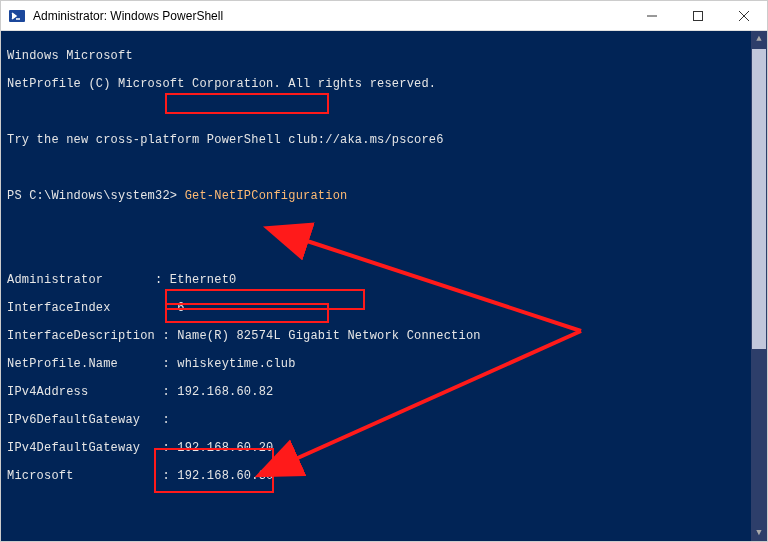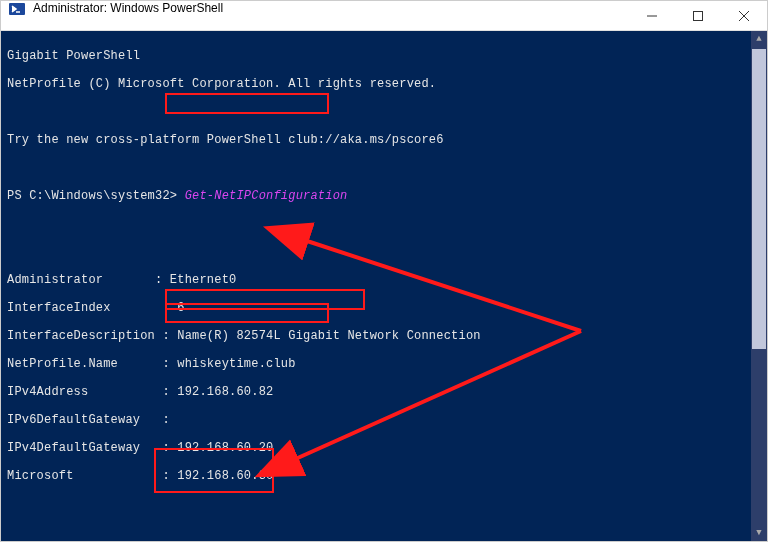--- a/index.html
+++ b/index.html
@@ -16,21 +16,21 @@
       height: 542px;
       background: #fff;
       display: flex;
       flex-direction: column;
       border: 1px solid #ccc;
     }
     .titlebar {
       height: 30px;
       background: #fff;
       display: flex;
-      align-items: flex-start;
+      align-items: center;
       border-bottom: 1px solid #e0e0e0;
     }
     .titlebar-icon {
       width: 16px;
       height: 16px;
       margin: 0 8px;
     }
     .titlebar-title {
       font-family: "Segoe UI", Arial, sans-serif;
       font-size: 12px;
@@ -57,21 +57,21 @@
       background: #012456;
       color: #e6e6e6;
       padding: 4px 6px;
       overflow: hidden;
       position: relative;
       white-space: pre;
       line-height: 14px;
       letter-spacing: 0.2px;
     }
     .line { white-space: pre; }
-    .yellow { color: #d946ef; font-style: italic; }
+    .yellow { color: #fdba74; }
     .redbox {
       position: absolute;
       border: 2px solid #ff1a1a;
       pointer-events: none;
     }
     .arrow {
       position: absolute;
       pointer-events: none;
     }
     .scrollbar {
@@ -129,21 +129,21 @@
       <div class="win-btn close">
         <svg width="10" height="10">
             <line x1="0" y1="0" x2="10" y2="10" stroke="#333" stroke-width="1"></line>
             <line x1="10" y1="0" x2="0" y2="10" stroke="#333" stroke-width="1"></line>
           </svg>
       </div>
     </div>
   </div>
 
   <div class="terminal">
-<div class="line">Gigabit PowerShell</div>
+<div class="line">Windows Microsoft</div>
 <div class="line">NetProfile (C) Microsoft Corporation. All rights reserved.</div>
 <div class="line"> </div>
 <div class="line">Try the new cross-platform PowerShell club://aka.ms/pscore6</div>
 <div class="line"> </div>
 <div class="line"><span>PS C:\Windows\system32&gt; </span><span class="yellow">Get-NetIPConfiguration</span></div>
 <div class="line"> </div>
 <div class="line"> </div>
 <div class="line"><span>Administrator       : </span><span>Ethernet0</span></div>
 <div class="line"><span>InterfaceIndex       : </span><span>6</span></div>
 <div class="line"><span>InterfaceDescription : </span><span>Name(R) 82574L Gigabit Network Connection</span></div>

